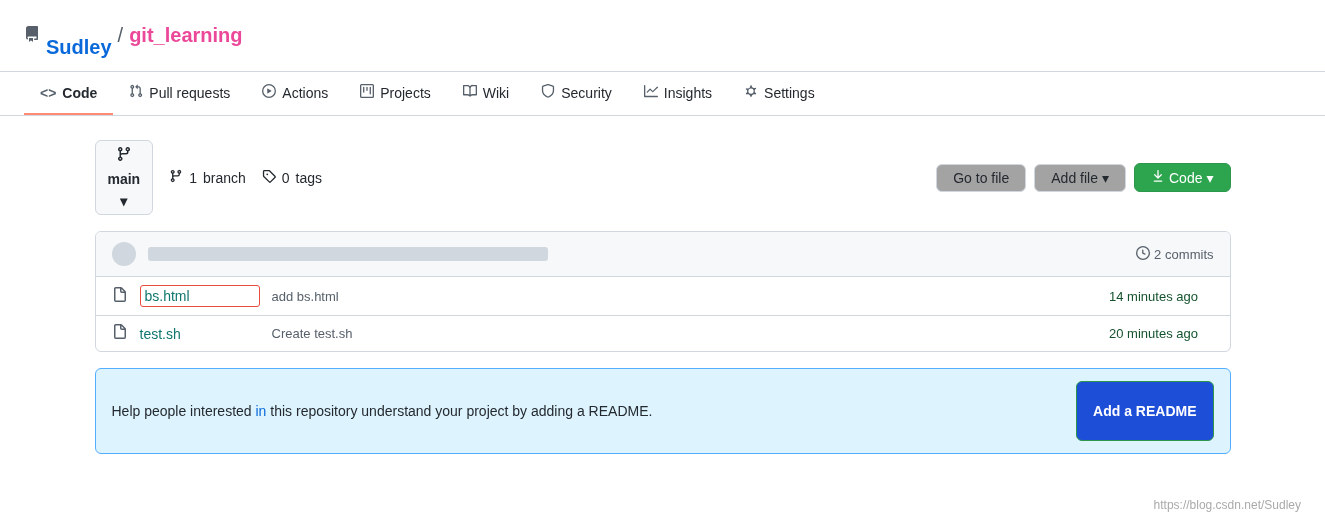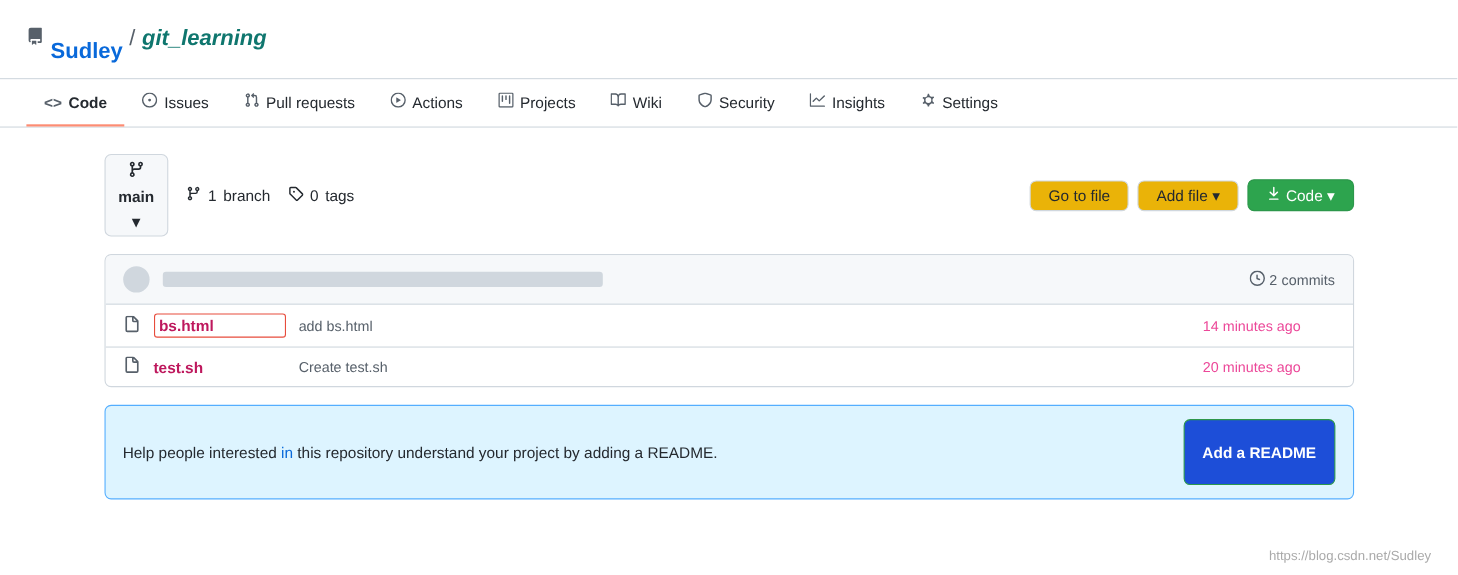--- a/index.html
+++ b/index.html
@@ -23,24 +23,23 @@
       color: #0969da;
       font-weight: 600;
       text-decoration: none;
       margin-top: 24px;
     }
     .repo-title .separator {
       color: #57606a;
       font-weight: 300;
     }
     .repo-title .repo-name {
-      color: #0f766e;
+      color: #ec4899;
       font-weight: 600;
       text-decoration: none;
-      font-style: italic;
     }
     .repo-icon {
       color: #57606a;
     }
     .nav-tabs {
       display: flex;
       align-items: center;
       padding: 0 24px;
       border-bottom: 1px solid #d0d7de;
       gap: 0;
@@ -112,21 +111,21 @@
     }
     .branch-bar-right {
       display: flex;
       align-items: center;
       gap: 8px;
     }
     .btn {
       padding: 5px 16px;
       border: 1px solid #d0d7de;
       border-radius: 6px;
-      background: #eab308;
+      background: #a3a3a3;
       cursor: pointer;
       font-size: 14px;
       color: #24292f;
     }
     .btn-primary {
       background: #2da44e;
       border-color: #2c974b;
       color: #fff;
       display: flex;
       align-items: center;
@@ -183,40 +182,39 @@
     }
     .file-row:last-child {
       border-bottom: none;
     }
     .file-icon {
       color: #57606a;
       flex-shrink: 0;
       width: 16px;
     }
     .file-name {
-      color: #be185d;
+      color: #0f766e;
       cursor: pointer;
       font-size: 14px;
       min-width: 120px;
-      font-weight: bold;
     }
     .file-name-highlighted {
       border: 1px solid #e74c3c;
       padding: 2px 4px;
       border-radius: 3px;
     }
     .commit-message {
       flex: 1;
       color: #57606a;
       font-size: 13px;
     }
     .file-time {
-      color: #ec4899;
+      color: #14532d;
       font-size: 13px;
-      text-align: left;
+      text-align: center;
       min-width: 120px;
     }
     .readme-banner {
       background: #ddf4ff;
       border: 1px solid #54aeff;
       border-radius: 6px;
       padding: 12px 16px;
       display: flex;
       align-items: center;
       justify-content: space-between;
@@ -258,29 +256,20 @@
     <a class="owner">Sudley</a>
     <span class="separator">/</span>
     <a class="repo-name">git_learning</a>
   </div>
 </div>
 
 <nav class="nav-tabs">
   <a class="nav-tab active">
     <span class="tab-icon">&lt;&gt;</span>
     <span>Code</span>
-  </a>
-  <a class="nav-tab">
-    <span class="tab-icon">
-      <svg width="14" height="14" viewBox="0 0 16 16" fill="currentColor">
-          <path d="M8 9.5a1.5 1.5 0 100-3 1.5 1.5 0 000 3z"></path>
-          <path fill-rule="evenodd" d="M8 0a8 8 0 100 16A8 8 0 008 0zM1.5 8a6.5 6.5 0 1113 0 6.5 6.5 0 01-13 0z"></path>
-        </svg>
-    </span>
-    <span>Issues</span>
   </a>
   <a class="nav-tab">
     <span class="tab-icon">
       <svg width="14" height="14" viewBox="0 0 16 16" fill="currentColor">
           <path fill-rule="evenodd" d="M7.177 3.073L9.573.677A.25.25 0 0110 .854v4.792a.25.25 0 01-.427.177L7.177 3.427a.25.25 0 010-.354zM3.75 2.5a.75.75 0 100 1.5.75.75 0 000-1.5zm-2.25.75a2.25 2.25 0 113 2.122v5.256a2.251 2.251 0 11-1.5 0V5.372A2.25 2.25 0 011.5 3.25zM11 2.5h-1V4h1a1 1 0 011 1v5.628a2.251 2.251 0 101.5 0V5A2.5 2.5 0 0011 2.5zm1 10.25a.75.75 0 111.5 0 .75.75 0 01-1.5 0zM3.75 12a.75.75 0 100 1.5.75.75 0 000-1.5z"></path>
         </svg>
     </span>
     <span>Pull requests</span>
   </a>
   <a class="nav-tab">

